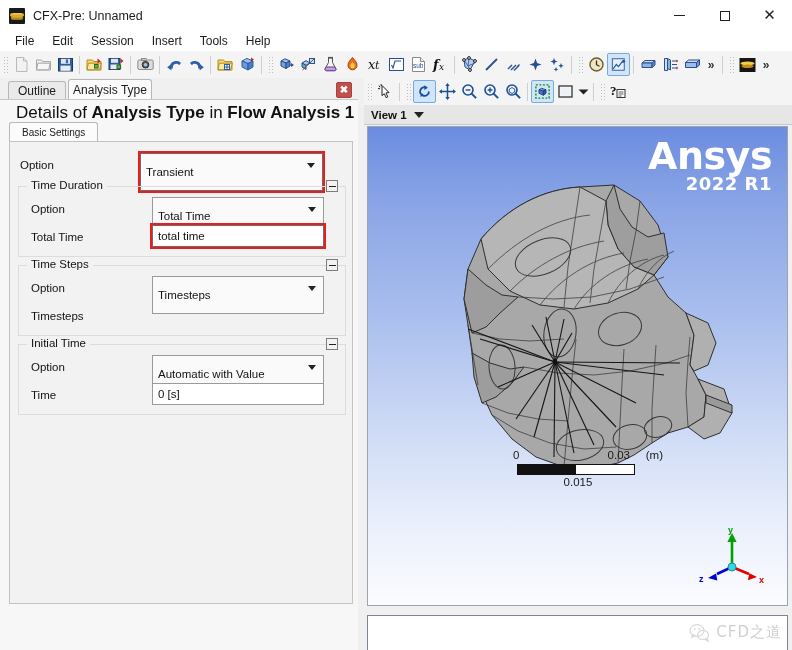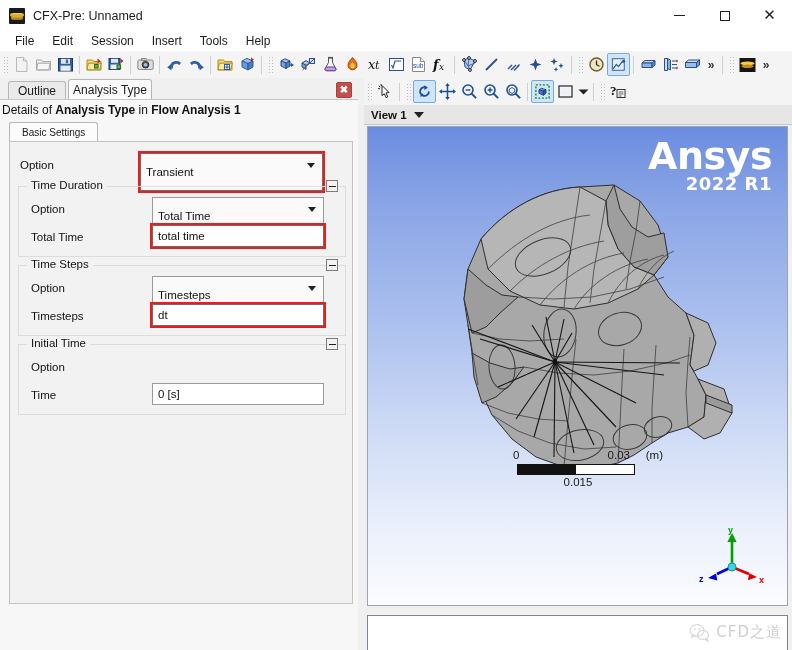--- a/index.html
+++ b/index.html
@@ -109,22 +109,22 @@
     color: #fff; font-size: 10px; font-weight: bold; line-height: 1;
     border: 1px solid #a8403d;
   }
   .panel-body {
     position: absolute; left: 0; top: 21px; width: 362px; height: 551px;
     background: #f7f7f7;
     border-top: 1px solid #c8c8c8;
     box-sizing: border-box;
   }
   .details-line {
-    position: absolute; left: 2px; top: 3px;
-    font-size: 12px; color: #111;
+    position: absolute; left: 16px; top: 3px;
+    font-size: 17px; color: #111;
   }
   .details-line b { font-weight: bold; }
 
   .inner-tabstrip {
     position: absolute; left: 9px; top: 22px; width: 344px; height: 20px;
   }
   .inner-tab {
     position: absolute; left: 0; top: 0; height: 20px; padding: 0 12px;
     box-sizing: border-box;
     border: 1px solid #b7b7b7; border-bottom: 1px solid #fbfbfb;
@@ -580,31 +580,32 @@
             <span class="row-label">Option</span>
           </div>
           <div class="combo" style="left:133px; top:10px; width:172px;">
             <span>Timesteps</span>
             <span class="arrow"></span>
           </div>
 
           <div class="row" style="left:12px; top:39px;">
             <span class="row-label">Timesteps</span>
           </div>
-          <div class="textbox hl" style="left:133px; top:38px; width:172px;">
-            <span>dt</span>
-          </div>
         </div>
 
         <div class="groupbox" style="left:8px; top:202px; width:328px; height:71px;">
           <span class="group-title">Initial Time</span>
           <span class="group-collapse"></span>
 
           <div class="row" style="left:12px; top:11px;">
             <span class="row-label">Option</span>
+          </div>
+          <div class="combo" style="left:133px; top:10px; width:172px;">
+            <span>Automatic with Value</span>
+            <span class="arrow"></span>
           </div>
 
           <div class="row" style="left:12px; top:39px;">
             <span class="row-label">Time</span>
           </div>
           <div class="textbox" style="left:133px; top:38px; width:172px;">
             <span>0 [s]</span>
           </div>
         </div>
 

